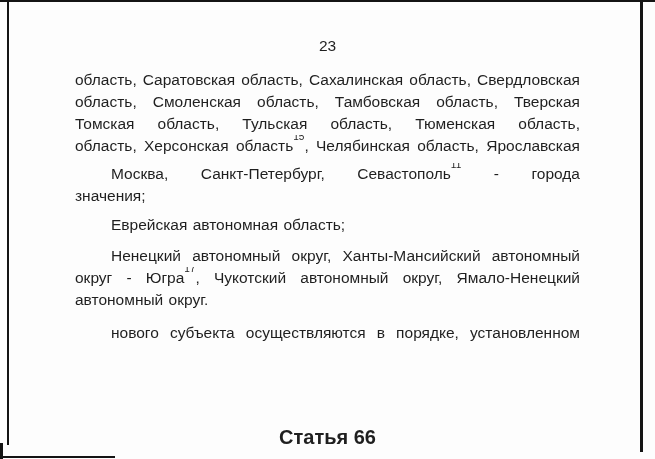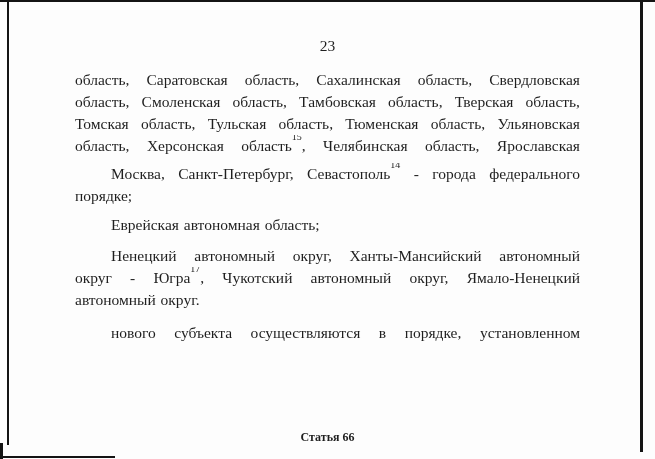--- a/index.html
+++ b/index.html
@@ -1,21 +1,21 @@
 <!DOCTYPE html>
 <html><head>
 <meta charset="utf-8">
 <style>
   html,body { margin:0; padding:0; background:#ffffff; }
   .page {
     position:relative;
     width:655px; height:459px;
     background:var(--bg,#fdfdfd);
     color:var(--text,#1f1f1f);
-    font-family:Liberation Serif, serif;
+    font-family:Liberation Sans, sans-serif;
     overflow:hidden;
   }
   .edge { position:absolute; background:var(--edge,#141414); }
   .edge-top        { left:0;   top:0;    width:655px; height:2px; }
   .edge-left       { left:7px; top:0;    width:2px;   height:445px; }
   .edge-right      { left:640px; top:0;  width:3px;   height:452px; }
   .edge-bottom-left{ left:0;   top:456px; width:115px; height:2px; }
   .corner-mark     { left:0;   top:443px; width:3px;  height:16px; }
 
   .page-number {
@@ -47,21 +47,21 @@
   sup {
     font-size:10px; line-height:0;
     position:relative; top:-5px;
     letter-spacing:0;
   }
   .u-strong { border-bottom:2px solid var(--ul-strong,#b06a50); padding-bottom:7px; }
   .u-light  { border-bottom:2px solid var(--ul-light,#cb9179);  padding-bottom:3px; }
 
   .article-heading {
     position:absolute; top:427px; left:0; width:655px;
-    text-align:center; font-weight:bold; font-size:12px; line-height:20px;
+    text-align:center; font-weight:bold; font-size:20px; line-height:20px;
   }
 </style>
 </head>
 <body>
 
 <div class="page" style="--text: #1f1f1f; --bg: #fdfdfd; --edge: #141414; --ul-strong: #b06a50; --ul-light: #cb9179;">
   <div class="edge edge-top"></div>
   <div class="edge edge-left"></div>
   <div class="edge edge-right"></div>
   <div class="edge edge-bottom-left"></div>
@@ -70,22 +70,22 @@
   <div class="page-number">23</div>
 
   <div class="doc-text">
       <div class="para">
         <div class="jline">область, Саратовская область, Сахалинская область, Свердловская</div>
         <div class="jline">область, Смоленская область, Тамбовская область, Тверская область,</div>
         <div class="jline">Томская область, Тульская область, Тюменская область, Ульяновская</div>
         <div class="jline">область, <span class="u-strong">Херсонская область<sup>15</sup></span>, Челябинская область, Ярославская</div>
       </div>
       <div class="para indent">
-        <div class="jline">Москва, Санкт-Петербург, Севастополь<sup>14</sup> - города федерального</div>
-        <div class="jline end">порядке;</div>
+        <div class="jline">Москва, Санкт-Петербург, Севастополь<sup>11</sup> - города федерального</div>
+        <div class="jline end">значения;</div>
       </div>
       <div class="para indent">
         <div class="jline end">Еврейская автономная область;</div>
       </div>
       <div class="para indent">
         <div class="jline">Ненецкий автономный округ, Ханты-Мансийский автономный</div>
         <div class="jline"><span class="u-light">округ - Югра<sup>17</sup></span>, Чукотский автономный округ, Ямало-Ненецкий</div>
         <div class="jline end">автономный округ.</div>
       </div>
       <div class="para indent">

